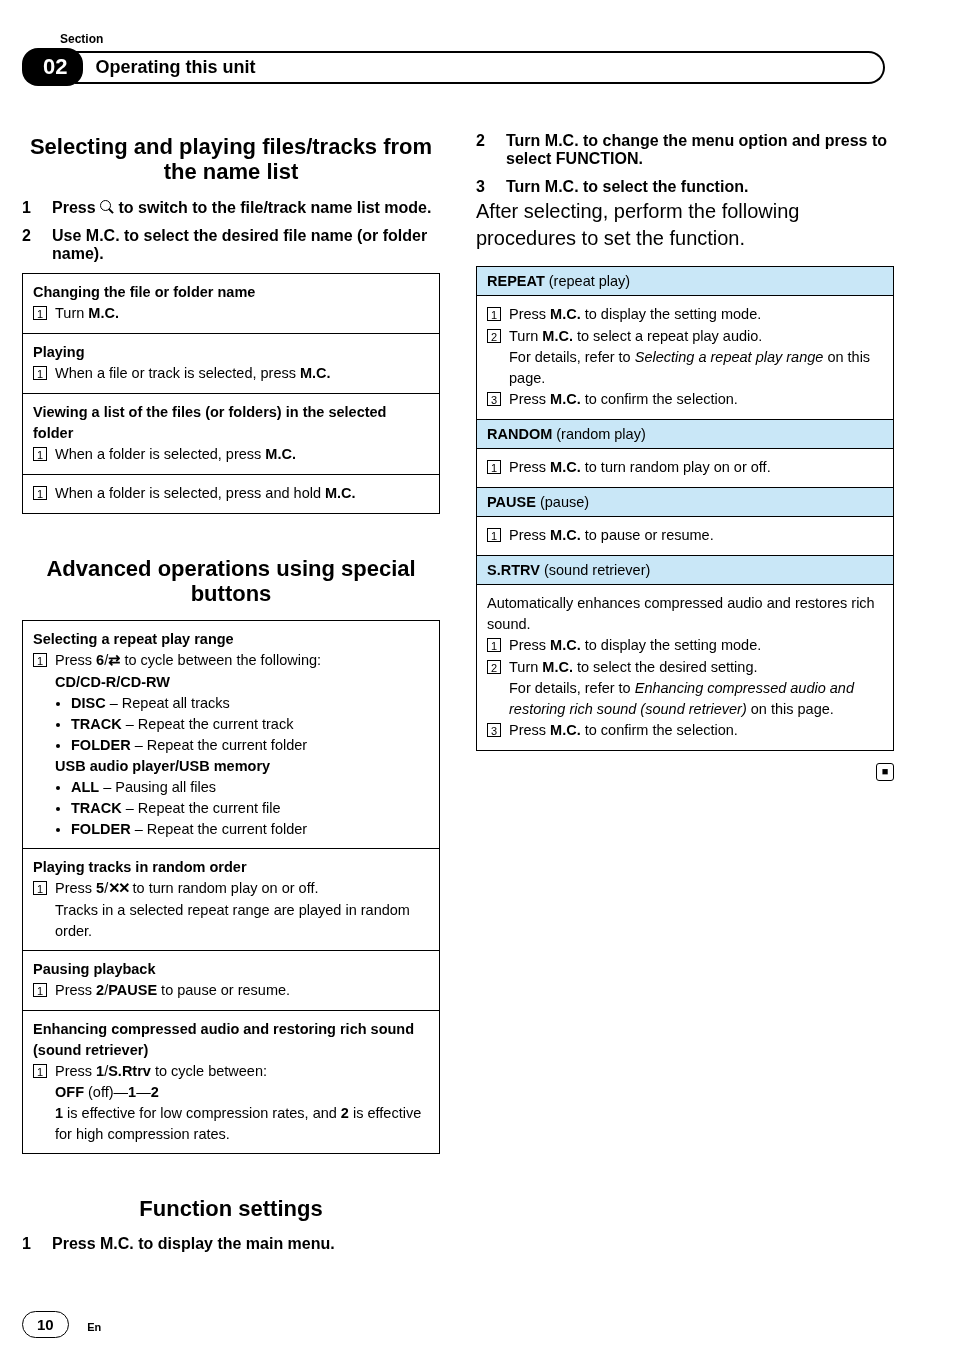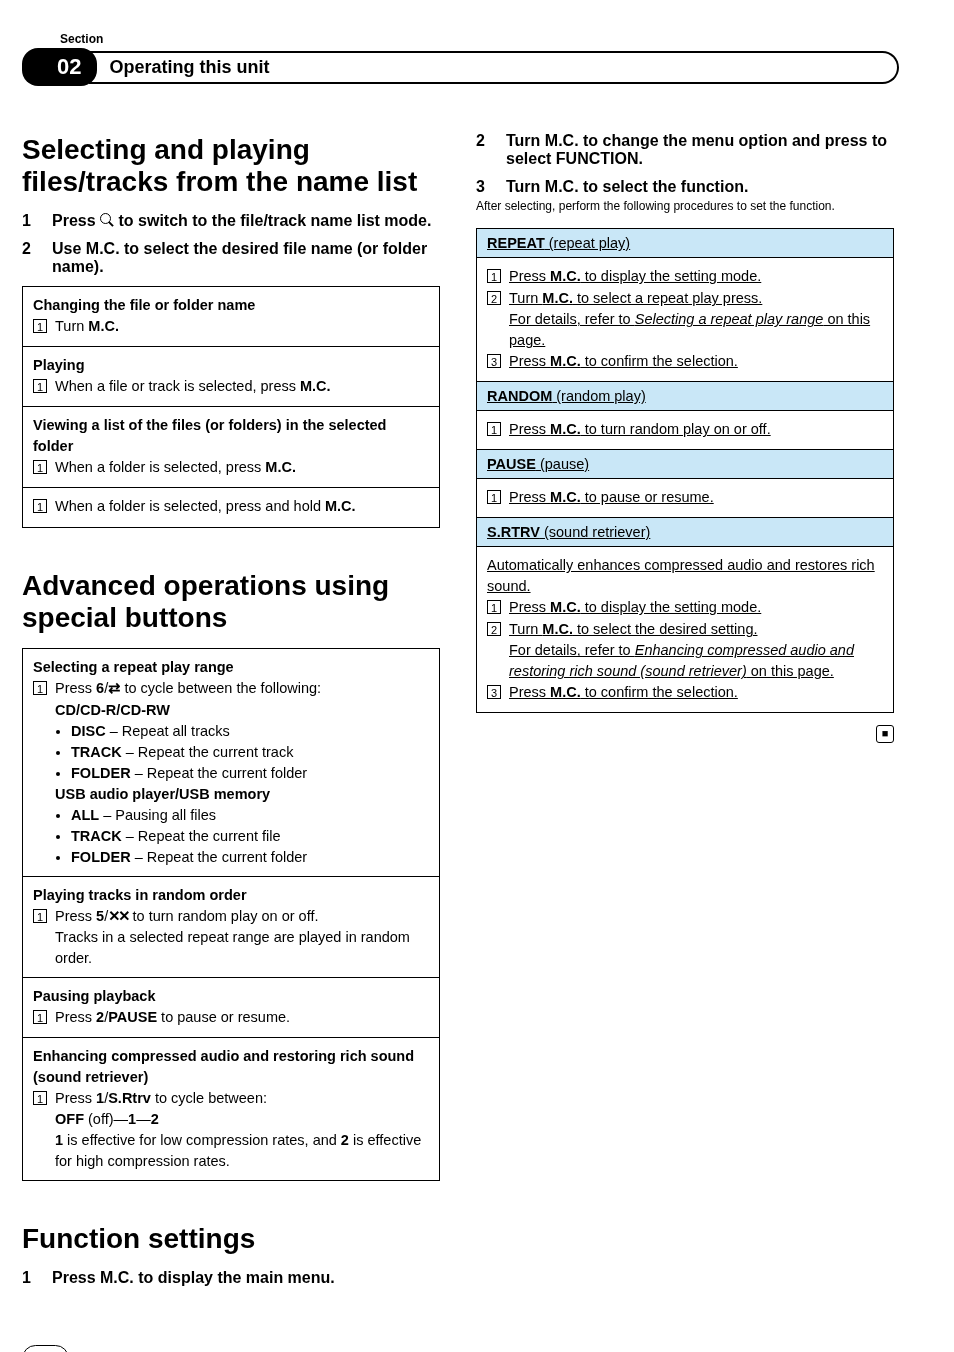--- a/index.html
+++ b/index.html
@@ -4,57 +4,57 @@
 <style>
   * { box-sizing: border-box; margin: 0; padding: 0; }
   html, body { width: 954px; background: #fff; font-family: Arial, Helvetica, sans-serif; color: #000; }
   body { padding: 32px 60px 40px 22px; position: relative; }
 
   
   .section-label { font-size: 12px; font-weight: bold; margin-left: 38px; margin-bottom: 2px; }
   .chapter-bar { display: flex; align-items: center; margin-bottom: 40px; }
   .chapter-num {
     background: #000; color: #fff; font-weight: bold; font-size: 22px;
-    padding: 6px 16px 6px 35px; border-radius: 16px 16px 16px 16px;
+    padding: 6px 16px 6px 21px; border-radius: 16px 16px 16px 16px;
     position: relative; z-index: 2; margin-right: -8px;
   }
   .chapter-title {
     font-weight: 800; font-size: 18px; padding: 4px 14px 4px 20px;
     border: 2px solid #000; border-left: none;
     border-radius: 0 22px 22px 0; flex: 0 0 auto;
     width: 810px;
   }
 
   
   .cols { display: flex; gap: 36px; }
   .col { flex: 1 1 0; }
 
-  h2.heading { font-size: 28px; font-weight: 800; line-height: 1.15; margin-bottom: 14px; margin-top: 8px; }
+  h2.heading { font-size: 22px; font-weight: 800; line-height: 1.15; margin-bottom: 14px; margin-top: 8px; text-align: center; }
   h2.heading.mt { margin-top: 42px; }
 
   .step { font-size: 16px; font-weight: bold; margin: 6px 0 10px 0; display: flex; }
   .step .num { width: 30px; flex: 0 0 30px; }
   .step .body { flex: 1; }
-  .aftertext { font-size: 12px; margin-bottom: 14px; line-height: 1.35; }
+  .aftertext { font-size: 20px; margin-bottom: 14px; line-height: 1.35; }
 
   
   .box { border: 1.5px solid #000; margin: 6px 0 8px 0; }
   .cell { border-bottom: 1px solid #000; padding: 8px 10px; font-size: 14.5px; line-height: 1.45; }
   .cell:last-child { border-bottom: none; }
   .cell .title { display: block; font-weight: bold; }
   .cell ol { list-style: none; padding-left: 0; }
   .cell ol li { display: flex; }
   .cell ol li .sq { flex: 0 0 22px; }
   .cell ol li .txt { flex: 1; }
   .cell ul.bullets { list-style: disc; padding-left: 38px; }
   .cell ul.bullets li { display: list-item; }
   .subhead { font-weight: bold; padding-left: 22px; }
 
   
-  .ftable { border: 1.5px solid #000; margin-bottom: 8px; text-decoration: underline; }
+  .ftable { border: 1.5px solid #000; margin-bottom: 8px; }
   .fhead { background: #c9e7f7; padding: 6px 10px; font-size: 14.5px; border-bottom: 1px solid #000; }
   .fhead:first-child { border-top: none; }
   .fbody { padding: 8px 10px; font-size: 14.5px; line-height: 1.45; border-bottom: 1px solid #000; }
   .fbody:last-child { border-bottom: none; }
   .fbody ol { list-style: none; padding-left: 0; }
   .fbody ol li { display: flex; }
   .fbody ol li .sq { flex: 0 0 22px; }
   .fbody ol li .txt { flex: 1; }
 
   
@@ -235,21 +235,21 @@
     <div class="ftable">
       <div class="fhead"><b>REPEAT</b><span> (repeat play)</span></div>
       <div class="fbody">
         <ol>
           <li>
               <span class="sq-wrap"><span class="sq">1</span></span>
               <span class="txt"><span>Press </span><b>M.C.</b><span> to display the setting mode.</span></span>
             </li>
           <li>
               <span class="sq-wrap"><span class="sq">2</span></span>
-              <span class="txt"><span>Turn </span><b>M.C.</b><span> to select a repeat play press.</span><br><span>For details, refer to </span><i>Selecting a repeat play range</i><span> on this page.</span></span>
+              <span class="txt"><span>Turn </span><b>M.C.</b><span> to select a repeat play audio.</span><br><span>For details, refer to </span><i>Selecting a repeat play range</i><span> on this page.</span></span>
             </li>
           <li>
               <span class="sq-wrap"><span class="sq">3</span></span>
               <span class="txt"><span>Press </span><b>M.C.</b><span> to confirm the selection.</span></span>
             </li>
         </ol>
       </div>
 
       <div class="fhead"><b>RANDOM</b><span> (random play)</span></div>
       <div class="fbody">

